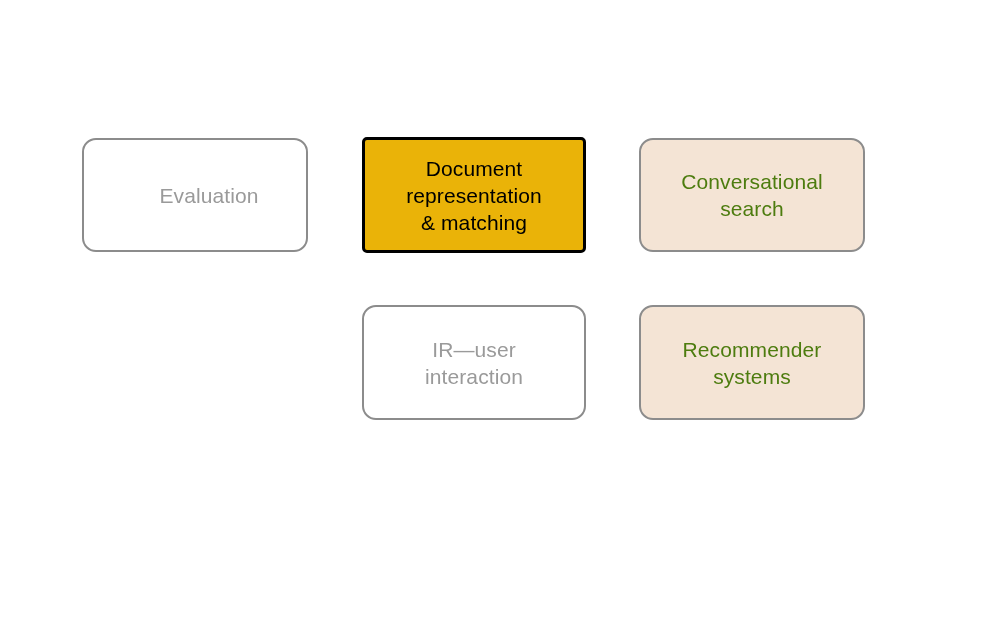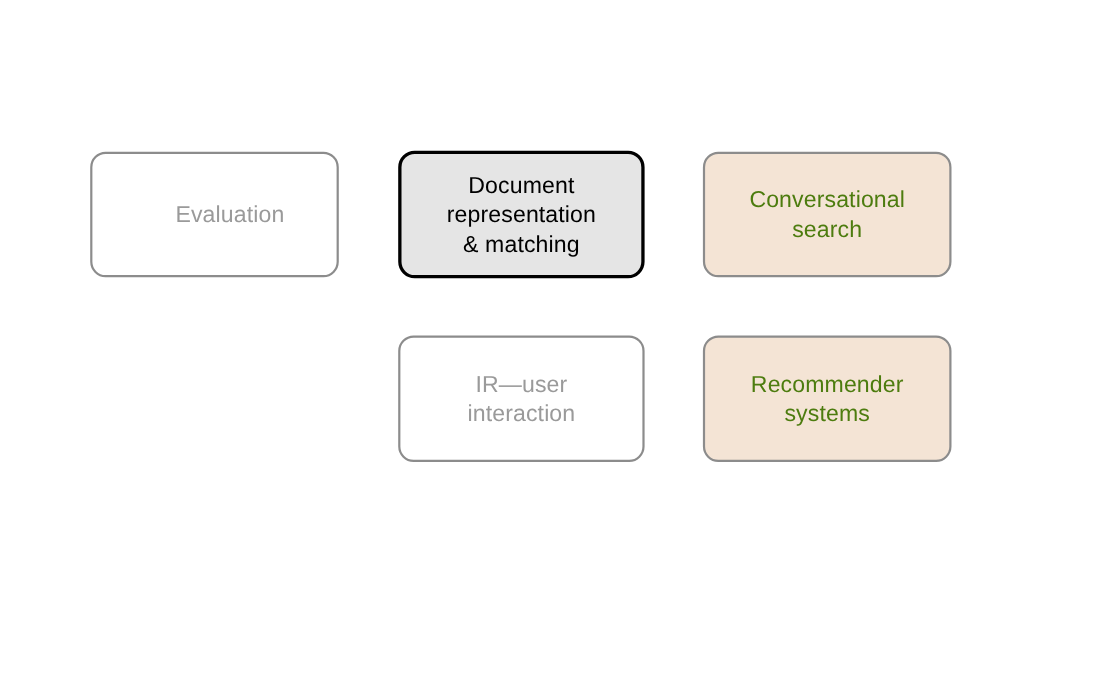--- a/index.html
+++ b/index.html
@@ -48,23 +48,23 @@
   
   .node-box.style-default {
     background: #ffffff;
     border: 2px solid #8c8c8c;
   }
   .node-box.style-default .node-label {
     color: #9a9a9a;
   }
 
   .node-box.style-highlight {
-    background: #e5e5e5;
+    background: #eab308;
     border: 3px solid #000000;
-    border-radius: 15px;
+    border-radius: 5px;
   }
   .node-box.style-highlight .node-label {
     color: #000000;
   }
 
   .node-box.style-accent {
     background: #f4e4d5;
     border: 2px solid #8c8c8c;
   }
   .node-box.style-accent .node-label {

